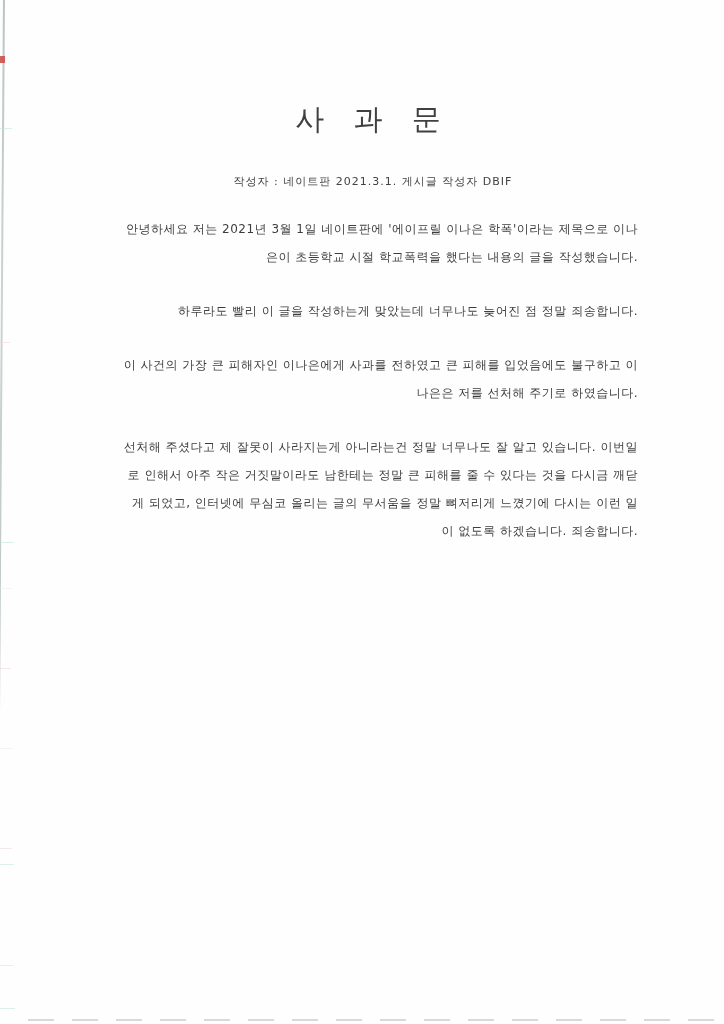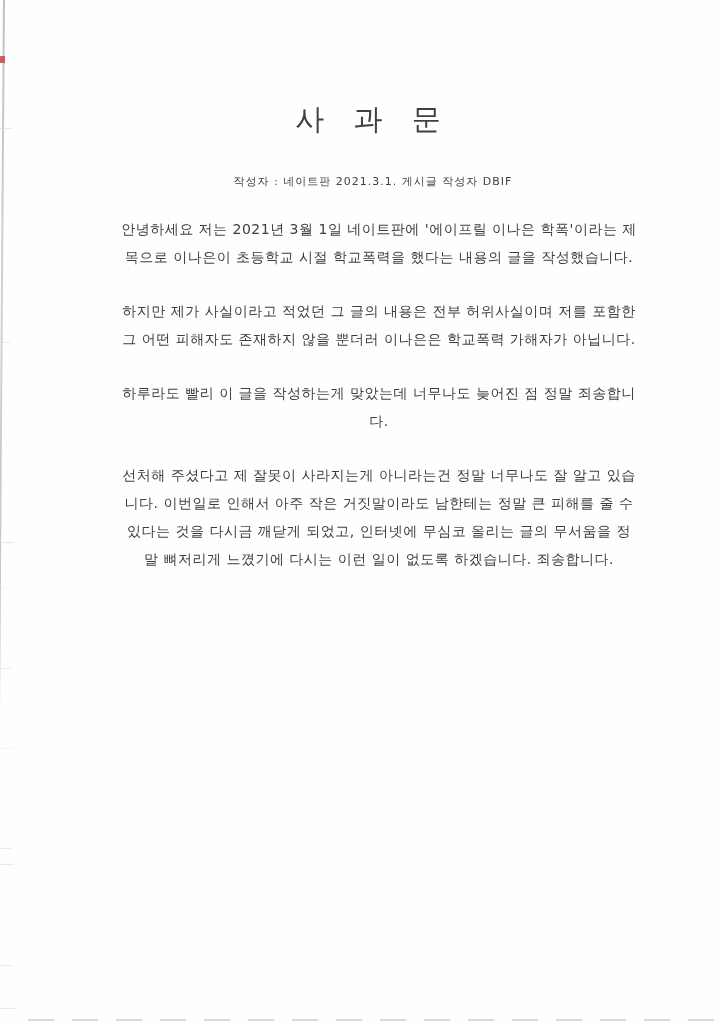--- a/index.html
+++ b/index.html
@@ -74,26 +74,26 @@
     margin-top: 34px;
     text-align: center;
     font-size: 11px;
     letter-spacing: 1px;
     color: #424242;
   }
   .body-text {
     margin-top: 26px;
   }
   .para {
-    font-size: 14px;
+    font-size: 12px;
     line-height: 28px;
     letter-spacing: 0.5px;
     margin: 0 0 26px 12px;
     color: #3d3d3d;
-    text-align: center;
+    text-align: right;
   }
 </style>
 </head>
 <body>
 
 <div class="page">
 
   <div class="scan-edge-line"></div>
   <div class="scan-red-mark"></div>
   <div class="ruled-stub" style="top:128px; width:12px; background:#bfe2dd;"></div>
@@ -107,21 +107,21 @@
   <div class="ruled-stub" style="top:965px; width:13px; background:#efd3d9;"></div>
   <div class="ruled-stub" style="top:1008px; width:15px; background:#bfe2dd;"></div>
   <div class="scan-bottom-edge"></div>
 
   <div class="content">
     <h1 class="letter-title">사 과 문</h1>
     <div class="byline">작성자 : 네이트판 2021.3.1. 게시글 작성자 DBIF</div>
 
     <div class="body-text">
       <p class="para">안녕하세요 저는 2021년 3월 1일 네이트판에 '에이프릴 이나은 학폭'이라는 제목으로 이나은이 초등학교 시절 학교폭력을 했다는 내용의 글을 작성했습니다.</p>
-      <p class="para">하지만 제가 사실이라고 적었던 그 글의 내용은 전부 허위사실이며 저를 포함한 그 어떤 피해자도 존재하지 않을 뿐더러 이나은은 학교폭력 가해자가 아닙니다.</p>
       <p class="para">하루라도 빨리 이 글을 작성하는게 맞았는데 너무나도 늦어진 점 정말 죄송합니다.</p>
+      <p class="para">이 사건의 가장 큰 피해자인 이나은에게 사과를 전하였고 큰 피해를 입었음에도 불구하고 이나은은 저를 선처해 주기로 하였습니다.</p>
       <p class="para">선처해 주셨다고 제 잘못이 사라지는게 아니라는건 정말 너무나도 잘 알고 있습니다. 이번일로 인해서 아주 작은 거짓말이라도 남한테는 정말 큰 피해를 줄 수 있다는 것을 다시금 깨닫게 되었고, 인터넷에 무심코 올리는 글의 무서움을 정말 뼈저리게 느꼈기에 다시는 이런 일이 없도록 하겠습니다. 죄송합니다.</p>
 
     </div>
 
   </div>
 
 </div>
 
 </body></html>

